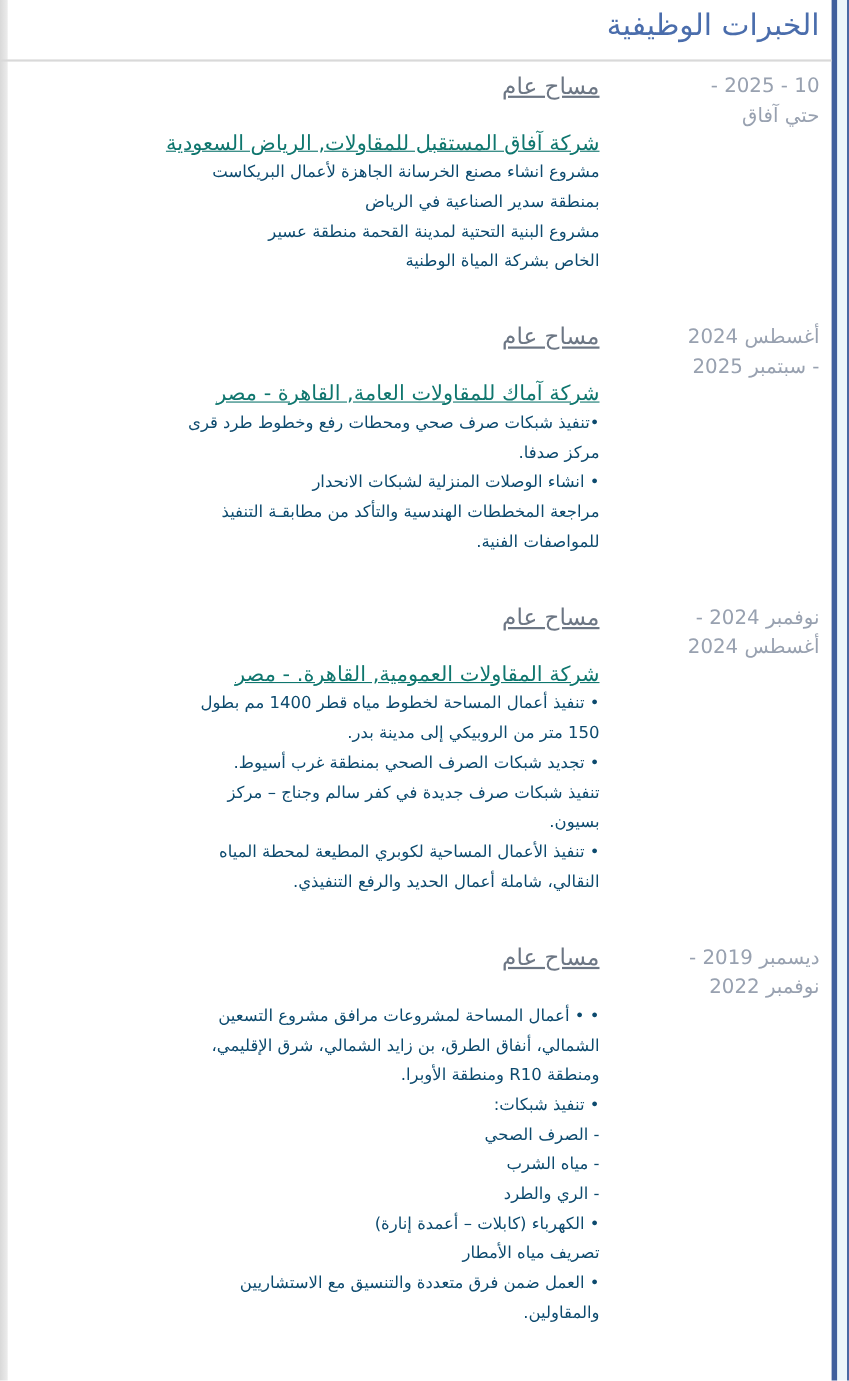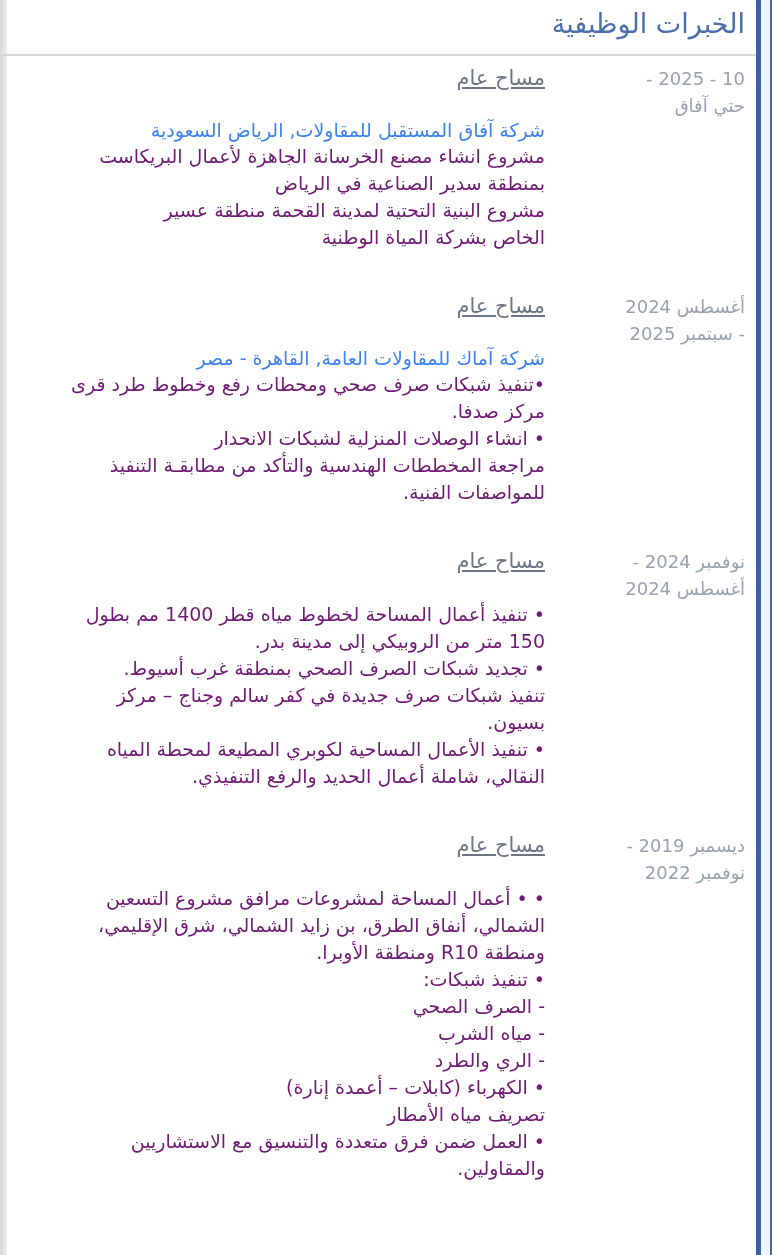--- a/index.html
+++ b/index.html
@@ -70,26 +70,27 @@
   .job-title {
     font-size: 21px;
     font-weight: normal;
     color: #6c7684;
     line-height: 26px;
     margin-bottom: 27px;
     text-decoration: underline;
   }
   .company {
     font-size: 19px;
-    color: #3b82f6;
+    color: #0f766e;
     line-height: 25px;
+    text-decoration: underline;
   }
   .details {
-    font-size: 19px;
-    color: #701a75;
+    font-size: 15px;
+    color: #0c4a6e;
     line-height: 27px;
     white-space: pre-line;
   }
 </style>
 </head>
 <body>
 
 <div class="left-strip"></div>
 <div class="right-strip"></div>
 <div class="right-accent"></div>
@@ -133,20 +134,21 @@
       </div>
     </section>
 
     <section class="entry">
       <div class="date-col">
         <div>نوفمبر 2024 -</div>
         <div>أغسطس 2024</div>
       </div>
       <div class="main-col">
         <h3 class="job-title">مساح عام</h3>
+        <div class="company">شركة المقاولات العمومية, القاهرة. - مصر</div>
         <div class="details">• تنفيذ أعمال المساحة لخطوط مياه قطر 1400 مم بطول
 150 متر من الروبيكي إلى مدينة بدر.
 • تجديد شبكات الصرف الصحي بمنطقة غرب أسيوط.
 تنفيذ شبكات صرف جديدة في كفر سالم وجناج – مركز
 بسيون.
 • تنفيذ الأعمال المساحية لكوبري المطيعة لمحطة المياه
 النقالي، شاملة أعمال الحديد والرفع التنفيذي.</div>
       </div>
     </section>
 

